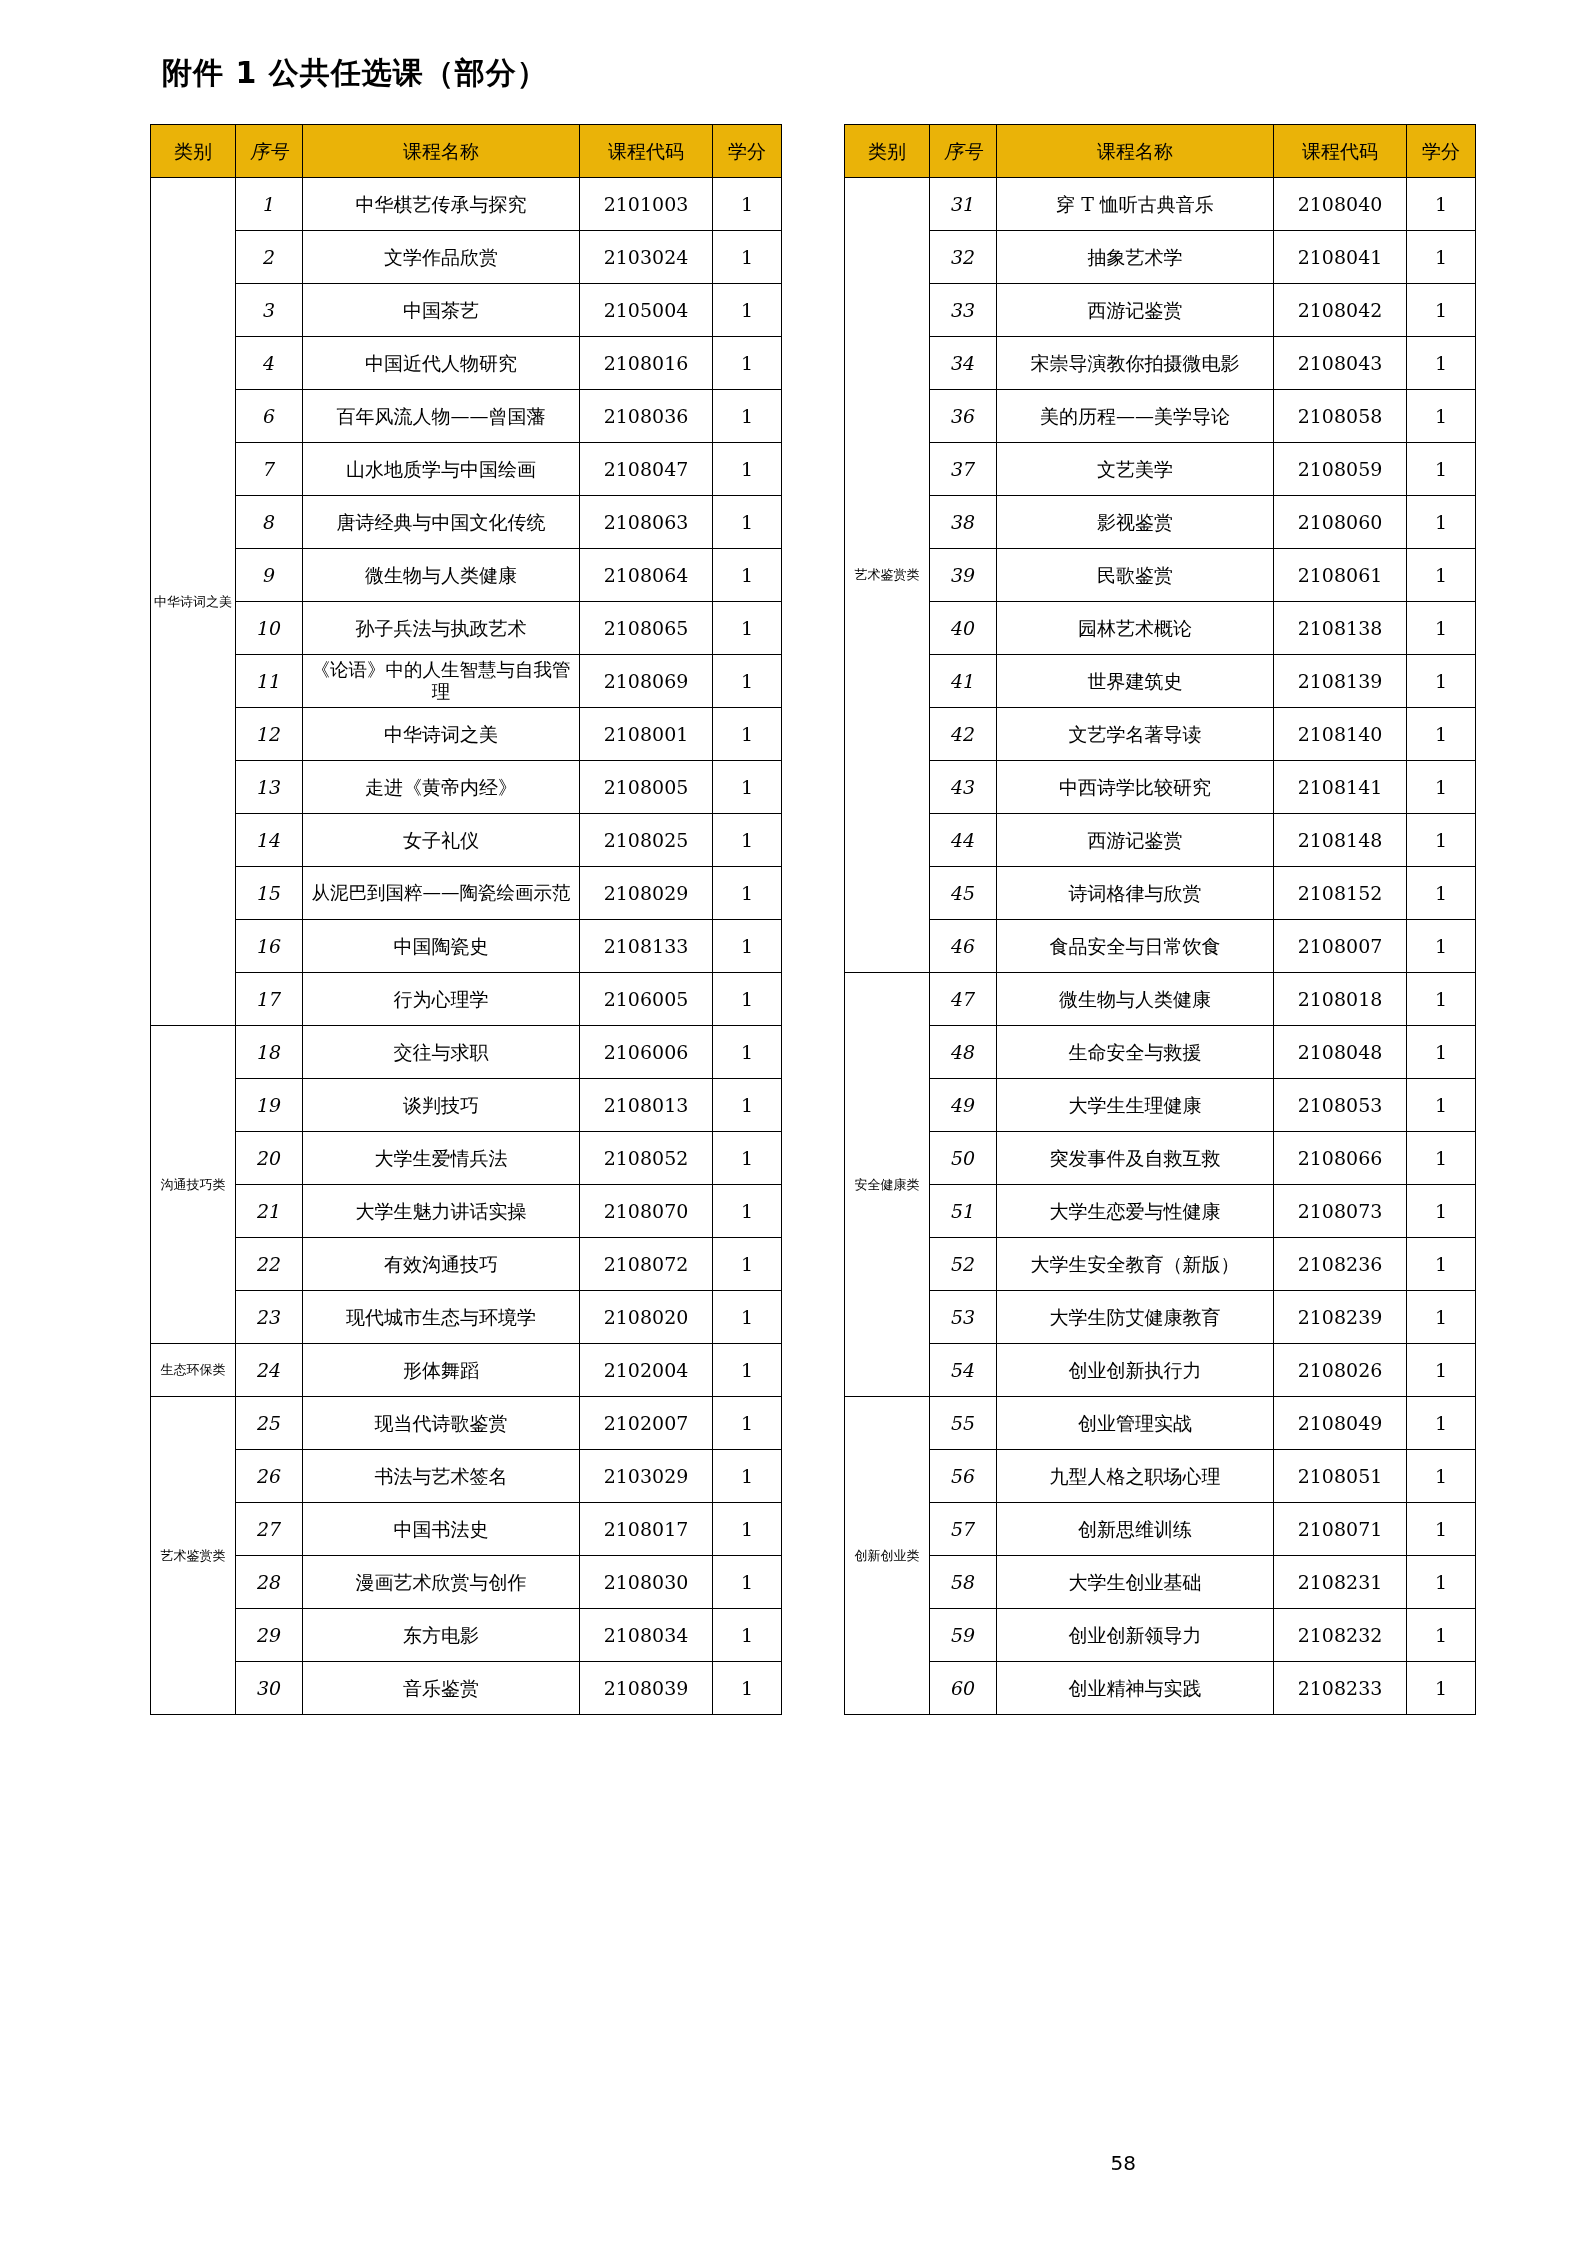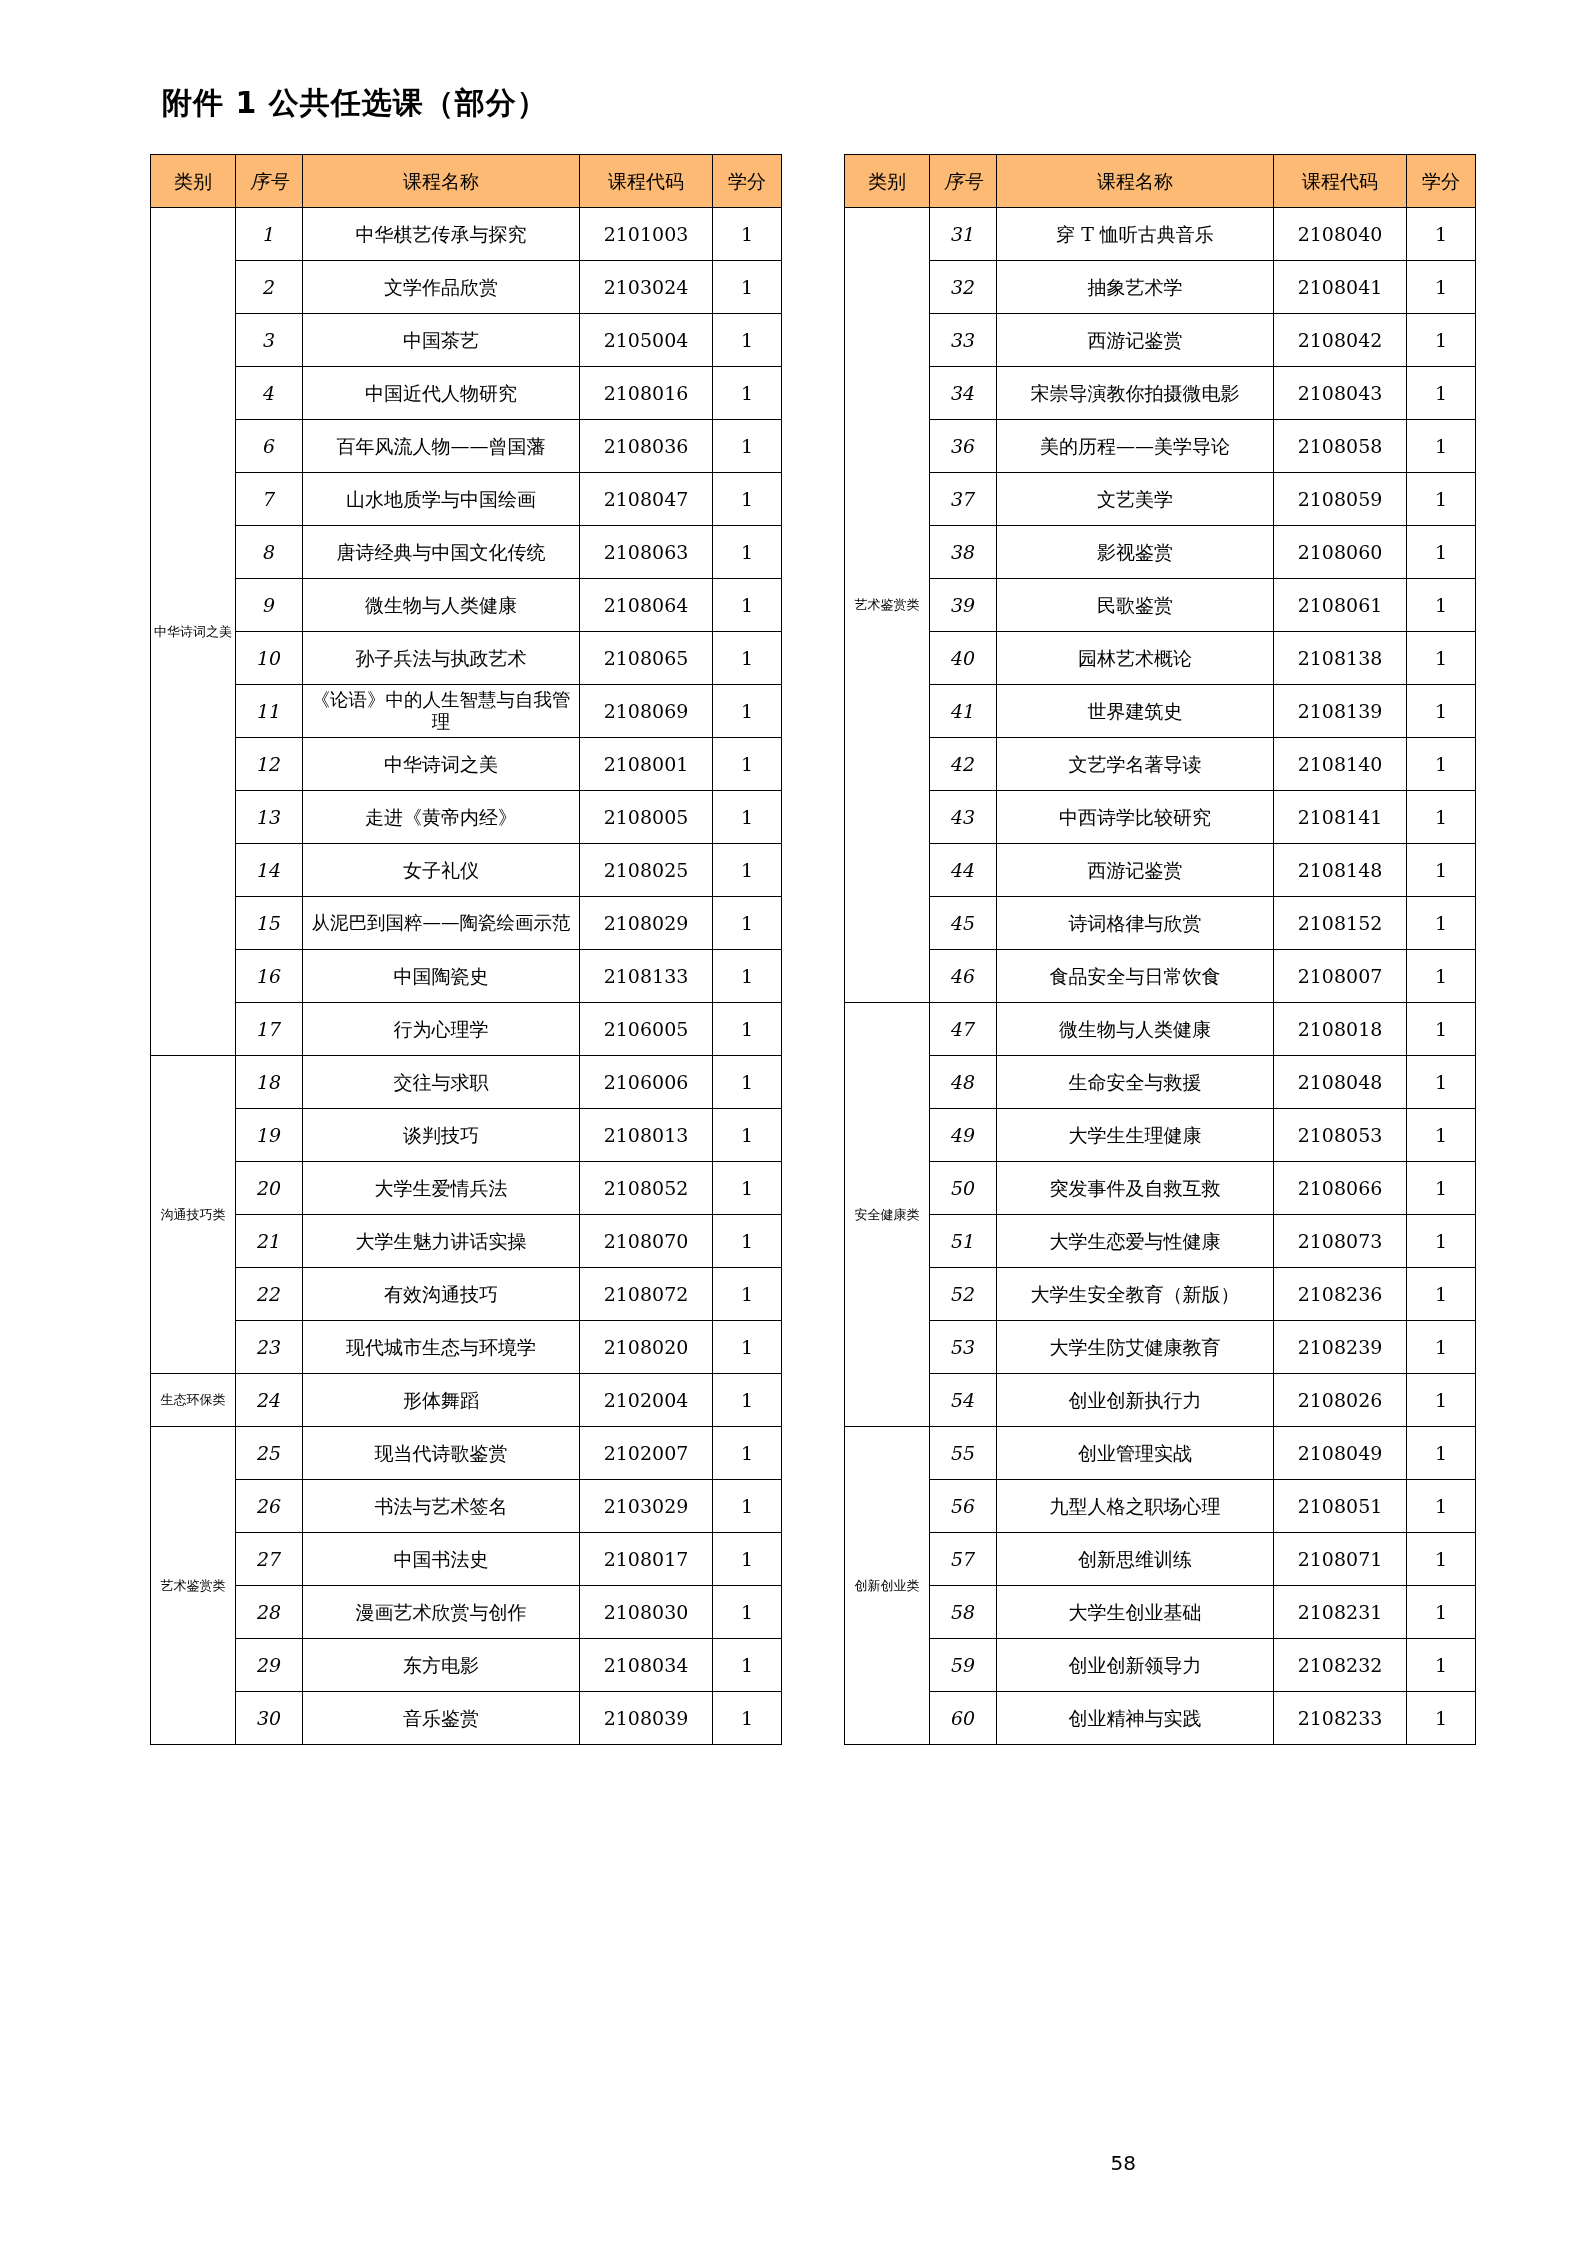--- a/index.html
+++ b/index.html
@@ -8,21 +8,21 @@
     background:#ffffff;
     font-family:"DejaVu Serif","Liberation Serif",serif;
     color:#000;
     -webkit-font-smoothing:antialiased;
   }
   .page{
     position:relative;
     width:1286px;
     min-height:2245px;
     box-sizing:border-box;
-    padding:83px 150px 0 150px;
+    padding:53px 150px 0 150px;
     border-radius:29px;
   }
   .doc-title{
     font-size:30px;
     font-weight:bold;
     letter-spacing:1px;
     margin:0 0 30px 12px;
     font-family:"DejaVu Sans","Liberation Sans",sans-serif;
   }
   .tables-wrap{
@@ -40,21 +40,21 @@
   .gutter{width:62px;flex:0 0 62px;}
   table.ctab th, table.ctab td{
     border:1px solid #000;
     text-align:center;
     vertical-align:middle;
     padding:0 2px;
     line-height:1.18;
     font-weight:normal;
   }
   table.ctab th{
-    background:#fdba74;
+    background:#eab308;
     height:52px;
     font-weight:normal;
   }
   table.ctab td{height:52px;}
   td.cat{
     width:80px;
     font-size:13px;
     line-height:1.25;
   }
   th.c-cat{width:80px;}

